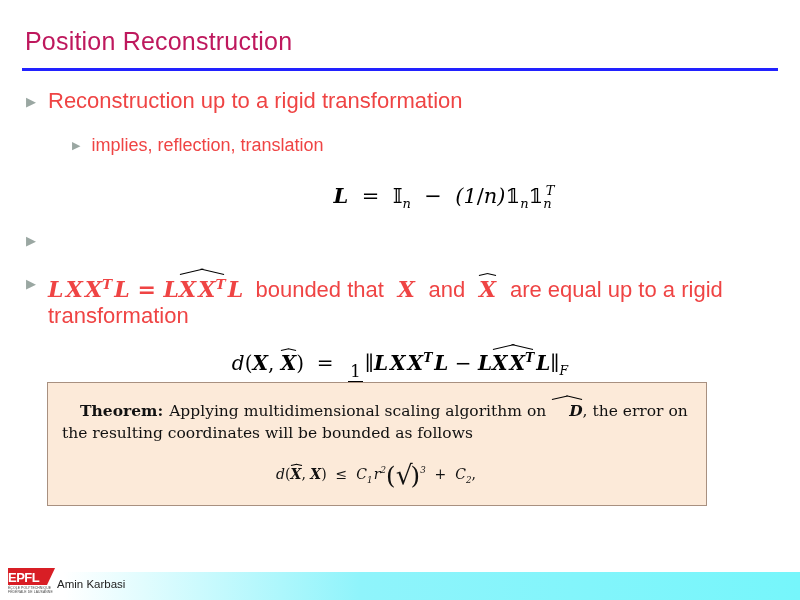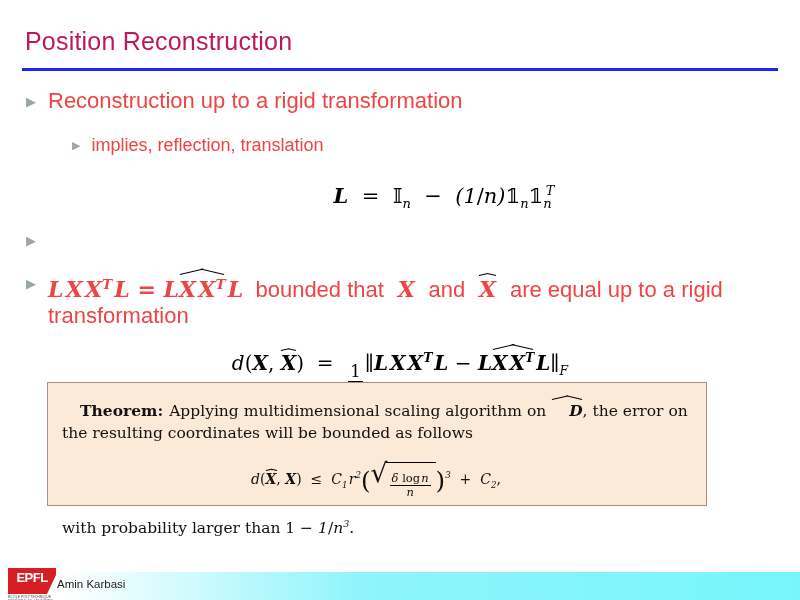--- a/index.html
+++ b/index.html
@@ -249,28 +249,27 @@
   
   #epfl-logo {
     position: absolute;
     left: 8px;
     top: 568px;
     width: 48px;
     height: 28px;
   }
   #epfl-mark {
     width: 48px;
-    height: 26px;
+    height: 17px;
     background: #d81e25;
     color: #ffffff;
     font-family: "Liberation Sans", sans-serif;
     font-weight: bold;
     font-size: 13px;
     letter-spacing: -0.5px;
-    text-align: center;
     line-height: 19px;
     position: relative;
   }
   #epfl-mark::after {
     content: "";
     position: absolute;
     right: 0;
     bottom: 0;
     width: 9px;
     height: 19px;
@@ -345,34 +344,25 @@
   <div id="theorem-statement">
     <span id="theorem-label">Theorem:</span><span>Applying multidimensional scaling algorithm on</span>
     <span class="mb"><span class="hat-wrap"><span class="hat-bar"></span>D</span></span><span>, the error on the resulting coordinates will be bounded as follows</span>
   </div>
 
   <div id="theorem-eq">
     <span class="math">d</span><span class="math up">(</span><span class="mb"><span class="hat-wrap"><span class="hat-bar"></span>X</span></span><span class="math up">,&nbsp;</span><span class="mb">X</span><span class="math up">)</span>
     <span class="math up">&nbsp;≤&nbsp;</span>
     <span class="math">C<sub class="sm up">1</sub></span> <span class="math">r<sup class="sm up">2</sup></span><span class="bigparen math">(</span><span class="sqrt">
         <span class="radical math">√</span>
-        <span class="radicand"><span class="frac math">
-            <span class="num"><span class="math">δ</span>&nbsp;<span class="math up">log</span> <span class="math">n</span></span>
-            <span class="den">n</span>
-          </span></span>
       </span><span class="bigparen math">)</span><sup class="sm math up">3</sup>
     <span class="math up">&nbsp;+&nbsp;</span>
     <span class="math">C<sub class="sm up">2</sub></span><span class="math up">,</span>
   </div>
 
-  <div id="theorem-prob">
-    <span>with probability larger than 1</span>
-    <span>−</span>
-    <span class="math">1<span class="up">/</span>n<sup class="sm up">3</sup></span><span>.</span>
-  </div>
 </div>
 
 <div id="footer"></div>
 
 <div id="epfl-logo">
   <div id="epfl-mark">EPFL</div>
   <div id="epfl-sub">
     <div>ÉCOLE POLYTECHNIQUE</div>
     <div>FÉDÉRALE DE LAUSANNE</div>
   </div>

